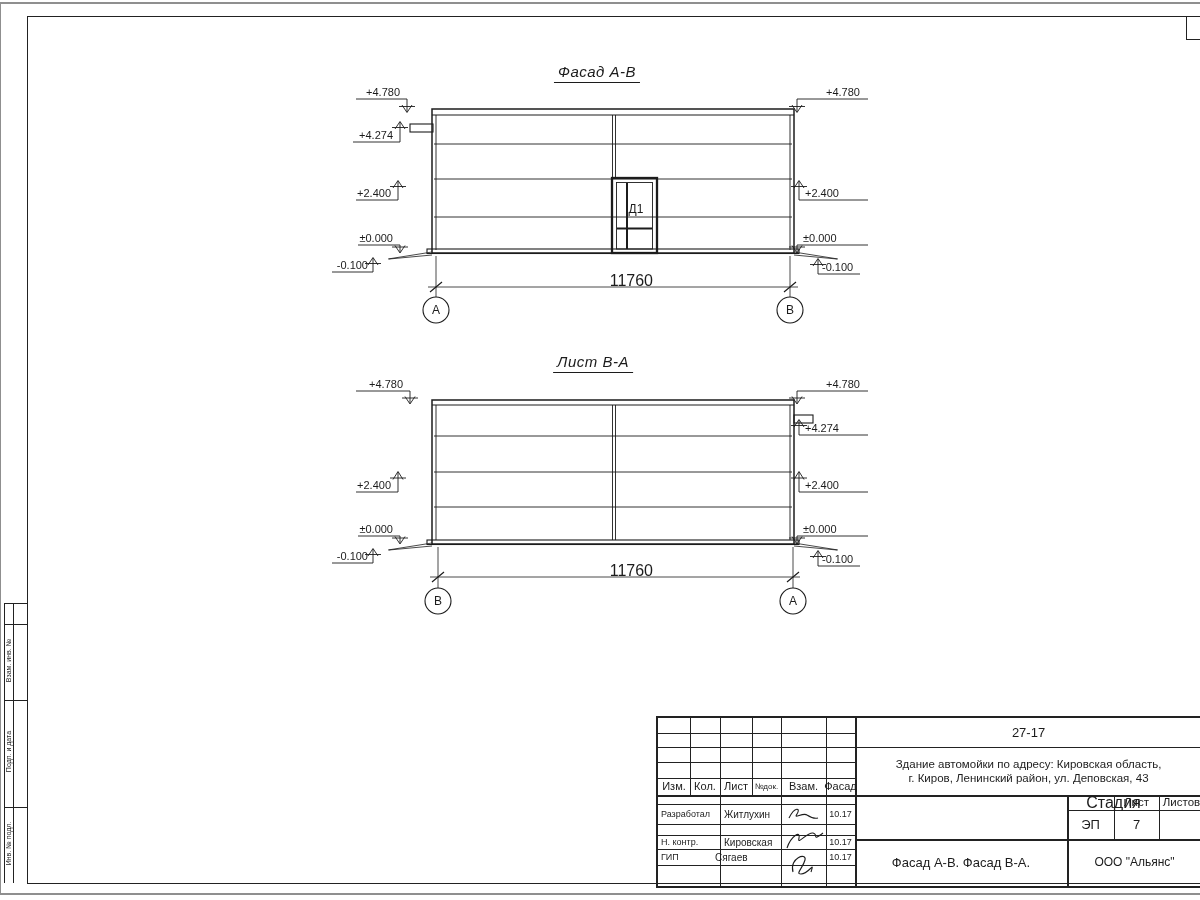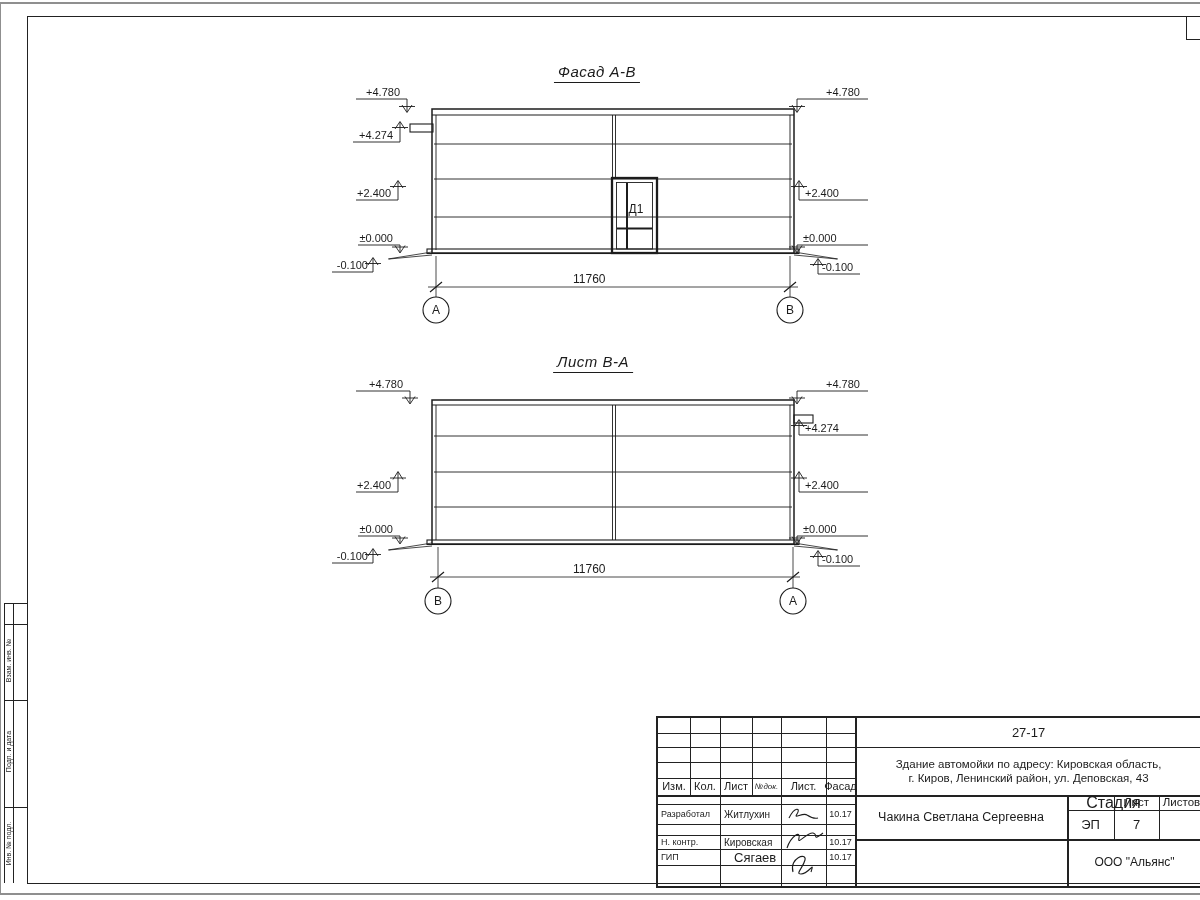--- a/index.html
+++ b/index.html
@@ -11,21 +11,21 @@
   .cornerbox{position:absolute;left:1186px;top:17px;width:14px;height:22px;
          border-left:1.2px solid #222;border-bottom:1.2px solid #222;}
   svg.overlay{position:absolute;left:0;top:0;}
   svg .ln{fill:none;stroke:#1c1c1c;}
   .w08{stroke-width:.8}.w09{stroke-width:.9}.w10{stroke-width:1.1}
   .w12{stroke-width:1.2}.w15{stroke-width:1.5}.w20{stroke-width:2}.w22{stroke-width:2.3}
   .t{position:absolute;font-size:11px;line-height:12px;white-space:nowrap;}
   .tr{text-align:right;}
   .ftitle{position:absolute;font-size:15px;font-style:italic;letter-spacing:.5px;
           border-bottom:1px solid #1c1c1c;padding:0 4px 2px;transform:translateX(-50%);white-space:nowrap;}
-  .dim{position:absolute;font-size:12px;text-align:left;}
+  .dim{position:absolute;font-size:16px;text-align:right;}
   .axis{position:absolute;font-size:12px;text-align:center;width:26px;}
   .doorlbl{position:absolute;font-size:12px;width:26px;text-align:center;}
   
   .tb{position:absolute;left:656px;top:716px;width:544px;height:168px;
       border-left:2px solid #222;border-top:2px solid #222;border-bottom:2px solid #222;}
   .tb .h,.tb .v{position:absolute;background:#222;}
   .tb .h{height:1px;}.tb .v{width:1px;}
   .tb .hk{height:2px;}.tb .vk{width:2px;}
   .cell{position:absolute;display:flex;align-items:center;justify-content:center;
         text-align:center;font-size:11px;line-height:13px;white-space:nowrap;}
@@ -168,48 +168,48 @@
     <div class="h" style="left:0;top:106px;width:197px;"></div>
     <div class="h" style="left:0;top:117px;width:197px;"></div>
     <div class="h" style="left:0;top:131px;width:197px;"></div>
     <div class="h" style="left:0;top:147px;width:197px;"></div>
     <div class="h" style="left:409px;top:92px;width:135px;"></div>
     <div class="h hk" style="left:197px;top:121px;width:347px;"></div>
 
     <div class="cell" style="left:0;top:60px;width:32px;height:17px;font-size:11px;">Изм.</div>
     <div class="cell" style="left:32px;top:60px;width:30px;height:17px;font-size:11px;">Кол.</div>
     <div class="cell" style="left:62px;top:60px;width:32px;height:17px;font-size:11px;">Лист</div>
-    <div class="cell" style="left:94px;top:60px;width:29px;height:17px;font-size:8px;font-style:italic;">№док.</div>
-    <div class="cell" style="left:123px;top:60px;width:45px;height:17px;font-size:11px;">Лист.</div>
+    <div class="cell" style="left:94px;top:60px;width:29px;height:17px;font-size:8px;">№док.</div>
+    <div class="cell" style="left:123px;top:60px;width:45px;height:17px;font-size:11px;">Взам.</div>
     <div class="cell" style="left:168px;top:60px;width:29px;height:17px;font-size:11px;">Фасад</div>
 
     <div class="cell cl" style="left:0;top:86px;width:62px;height:20px;font-size:9px;">Разработал</div>
     <div class="cell cl" style="left:63px;top:86px;width:60px;height:20px;font-size:10px;">Житлухин</div>
     <div class="cell" style="left:168px;top:86px;width:29px;height:20px;font-size:9px;">10.17</div>
     <div class="cell cl" style="left:0;top:117px;width:62px;height:14px;font-size:9px;">Н. контр.</div>
     <div class="cell cl" style="left:63px;top:117px;width:60px;height:14px;font-size:10px;">Кировская</div>
     <div class="cell" style="left:168px;top:117px;width:29px;height:14px;font-size:9px;">10.17</div>
     <div class="cell cl" style="left:0;top:131px;width:62px;height:16px;font-size:9px;">ГИП</div>
-    <div class="cell cl" style="left:73px;top:131px;width:60px;height:16px;font-size:13px;">Сягаев</div>
+    <div class="cell cl" style="left:54px;top:131px;width:60px;height:16px;font-size:10px;">Сягаев</div>
     <div class="cell" style="left:168px;top:131px;width:29px;height:16px;font-size:9px;">10.17</div>
 
     <svg style="position:absolute;left:123px;top:84px;" width="45" height="80">
       <path d="M8 16 C14 4 20 6 16 12 C12 18 22 10 26 13 C29 15 33 17 37 16" fill="none" stroke="#1c1c1c" stroke-width="1.1"></path>
       <path d="M6 46 C10 34 20 28 18 36 C16 44 26 30 32 31 C38 32 30 40 42 31" fill="none" stroke="#1c1c1c" stroke-width="1.1"></path>
       <path d="M12 70 C8 56 26 50 24 58 C22 66 14 72 20 72 C28 72 34 58 30 70" fill="none" stroke="#1c1c1c" stroke-width="1.1"></path>
     </svg>
 
     <div class="cell" style="left:197px;top:0;width:347px;height:29px;font-size:13px;">27-17</div>
     <div style="position:absolute;left:197px;top:29px;width:347px;height:48px;display:flex;flex-direction:column;align-items:center;justify-content:center;font-size:11.5px;line-height:14px;">
       <div>Здание автомойки по адресу: Кировская область,</div>
       <div>г. Киров, Ленинский район, ул. Деповская, 43</div>
     </div>
-    <div class="cell" style="left:197px;top:77px;width:212px;height:44px;font-size:12.5px;">Чакина Светлана Сергеевна</div>
     <div class="cell" style="left:432px;top:77px;width:47px;height:15px;font-size:16px;">Стадия</div>
     <div class="cell" style="left:456px;top:77px;width:45px;height:15px;font-size:11.5px;">Лист</div>
     <div class="cell" style="left:501px;top:77px;width:45px;height:15px;font-size:11.5px;">Листов</div>
     <div class="cell" style="left:409px;top:92px;width:47px;height:29px;font-size:13px;">ЭП</div>
     <div class="cell" style="left:456px;top:92px;width:45px;height:29px;font-size:13px;">7</div>
     <div class="cell" style="left:501px;top:92px;width:43px;height:29px;font-size:13px;"></div>
+    <div class="cell" style="left:197px;top:121px;width:212px;height:47px;font-size:13px;">Фасад А-В. Фасад В-А.</div>
     <div class="cell" style="left:409px;top:121px;width:135px;height:47px;font-size:12px;">ООО "Альянс"</div>
   </div>
 
 </div>
 
 </body></html>

